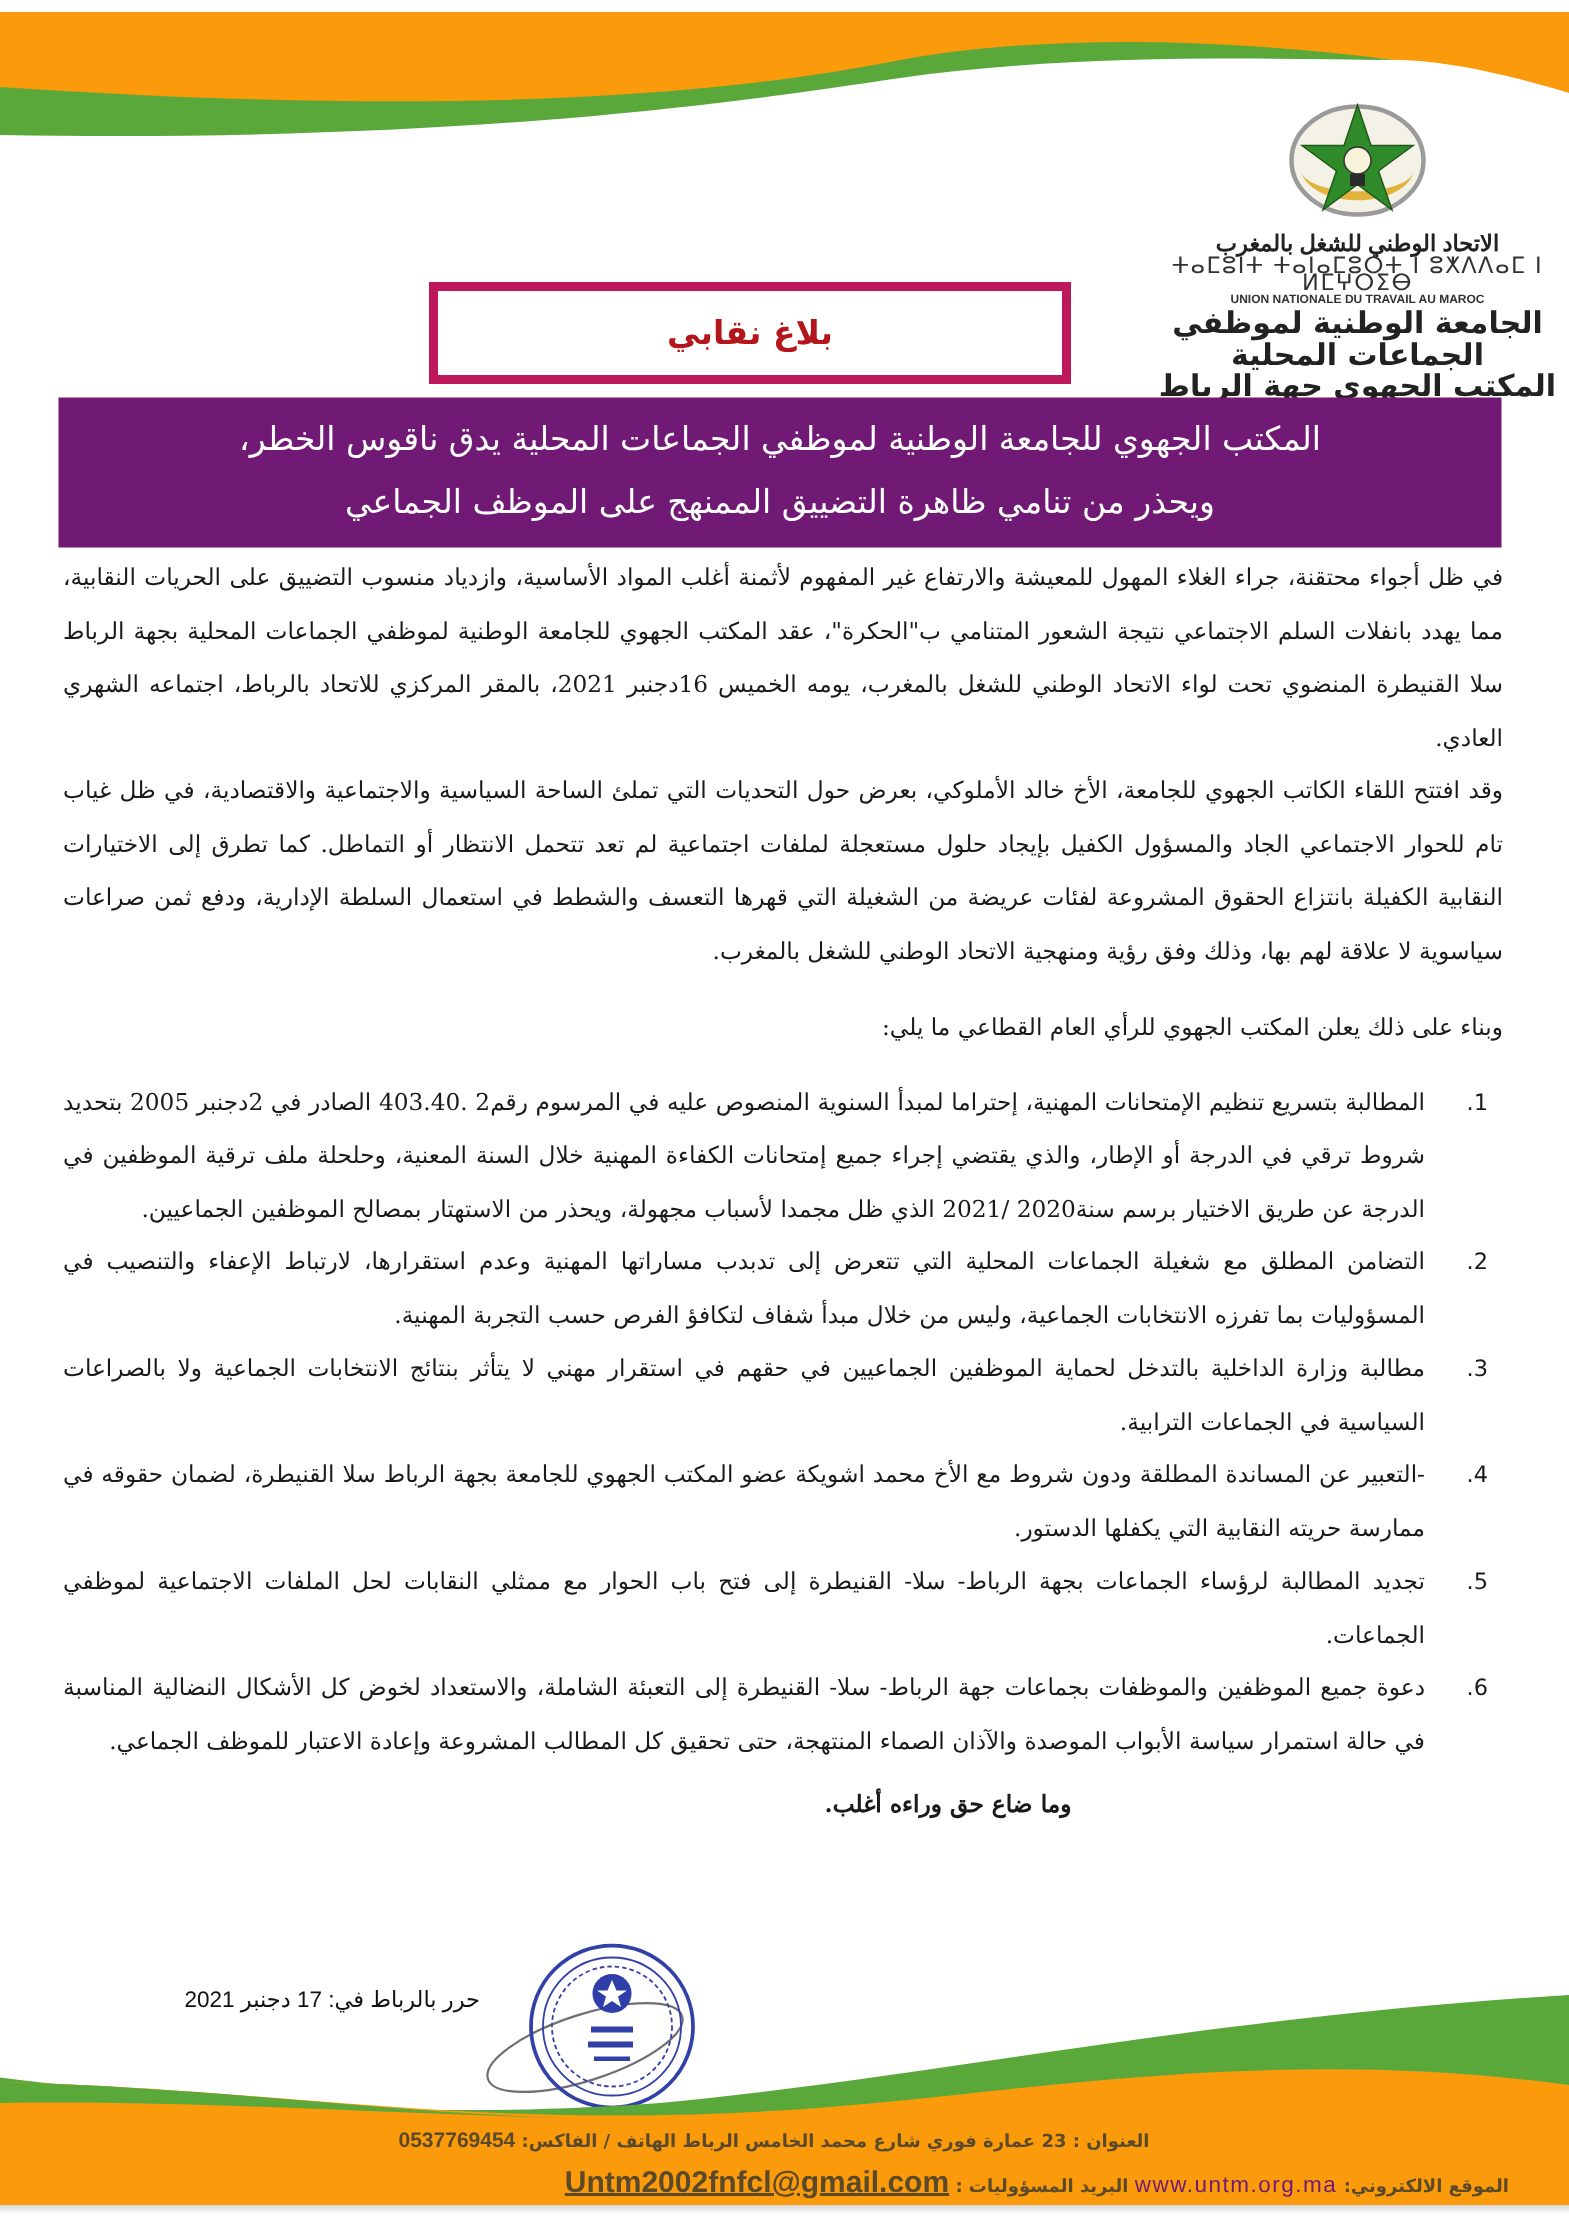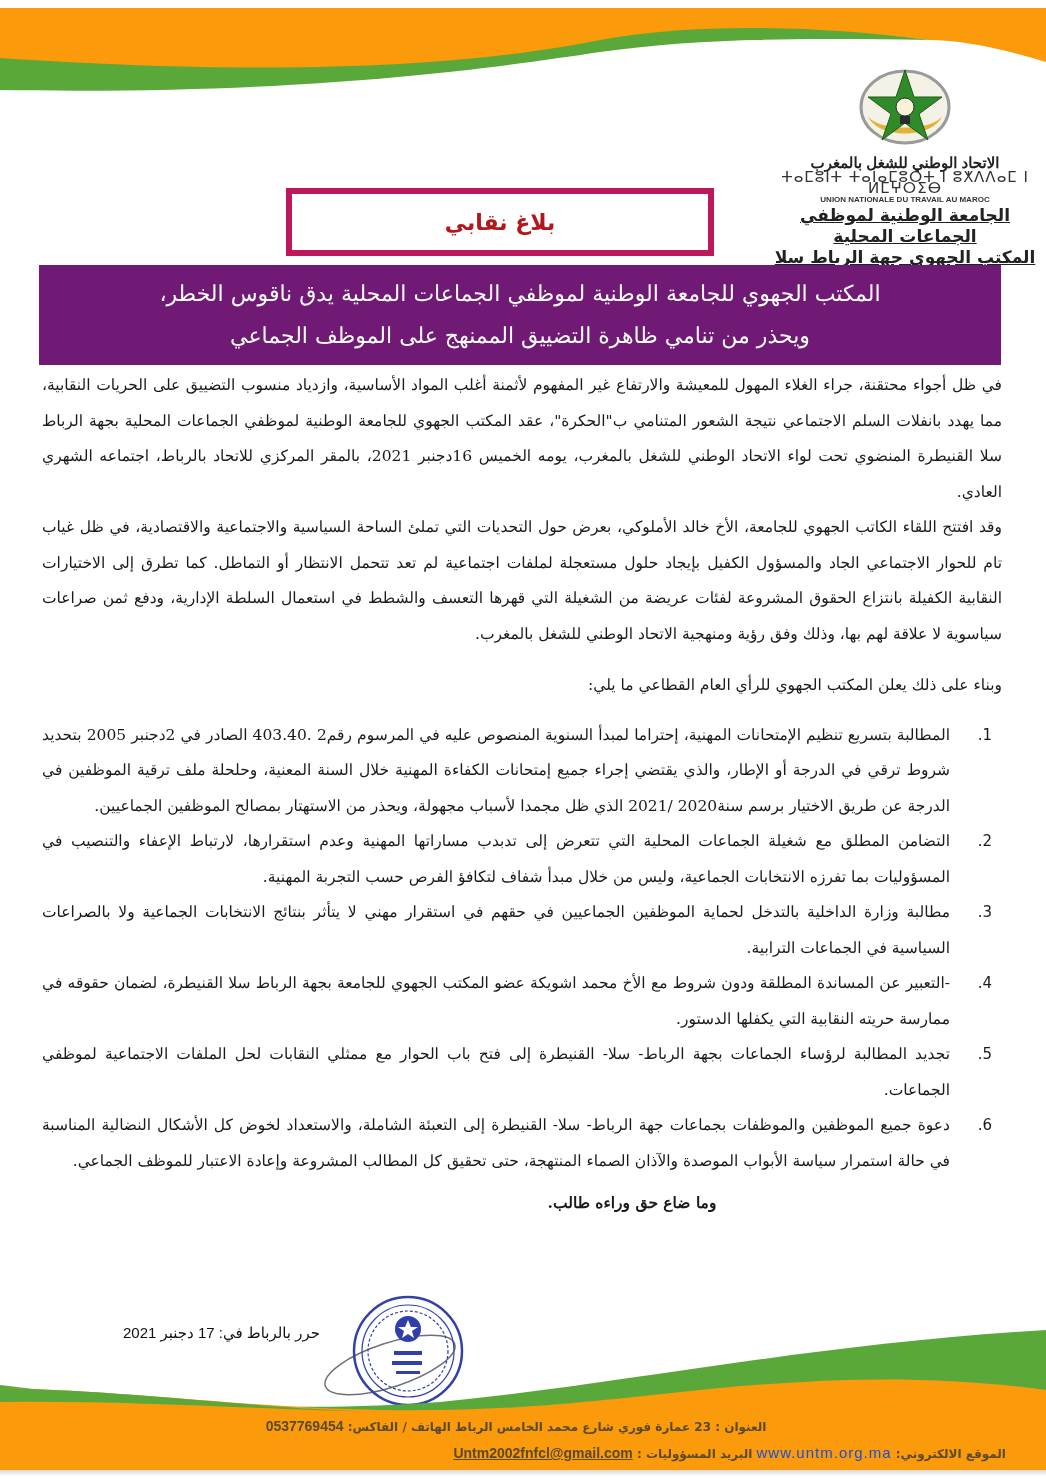--- a/index.html
+++ b/index.html
@@ -13,21 +13,21 @@
     .wave-bottom { position: absolute; left: 0; top: 1330px; width: 1046px; height: 154px; }
 
     .logo-block {
       position: absolute; left: 770px; top: 62px; width: 270px; height: 185px;
       text-align: center; direction: rtl;
     }
     .logo-emblem { display: block; margin: 0 auto; width: 120px; height: 90px; }
     .logo-line1 { font-family: Liberation Sans, sans-serif; font-weight: bold; font-size: 15px; color: #222; line-height: 18px; margin-top: 2px; }
     .logo-tifinagh { font-family: "DejaVu Sans", sans-serif; font-size: 15px; letter-spacing: 1px; color: #333; line-height: 11px; direction: ltr; }
     .logo-french { font-family: "Liberation Sans", sans-serif; font-weight: bold; font-size: 8px; color: #333; line-height: 11px; direction: ltr; }
-    .logo-line2, .logo-line3 { font-family: "DejaVu Sans", sans-serif; font-weight: bold; font-size: 17px; color: #222; line-height: 21px; text-decoration: underline; }
+    .logo-line2, .logo-line3 { font-family: "DejaVu Sans", sans-serif; font-weight: bold; font-size: 20px; color: #222; line-height: 21px; }
 
     .title-box {
       position: absolute; left: 286px; top: 188px; width: 428px; height: 68px;
       border: 6px solid #be185d; box-sizing: border-box;
       display: flex; align-items: center; justify-content: center;
     }
     .title-text { color: #b3171b; font-size: 22px; font-weight: bold; direction: rtl; font-family: "DejaVu Sans", sans-serif; }
 
     .banner {
       position: absolute; left: 39px; top: 265px; width: 962px; height: 100px;
@@ -59,22 +59,22 @@
     }
 
     .stamp { position: absolute; left: 318px; top: 1293px; width: 160px; height: 118px; }
 
     .footer {
       position: absolute; left: 0; top: 1418px; width: 1046px; direction: rtl;
       font-family: "DejaVu Sans", sans-serif; font-size: 12px; color: #5a4a2a; font-weight: bold;
     }
     .footer-line1 { position: absolute; right: 80px; top: 0; width: 900px; text-align: center; }
     .footer-line2 { position: absolute; right: 40px; top: 26px; white-space: nowrap; }
-    .footer .web { font-weight: normal; font-size: 15px; color: #1d4ed8; font-family: "Liberation Sans", sans-serif; letter-spacing: 1px; }
-    .footer .mail { color: #5a4a2a; text-decoration: underline; font-family: "Liberation Sans", sans-serif; font-size: 14px; }
+    .footer .web { font-weight: normal; font-size: 15px; color: #701a75; font-family: "Liberation Sans", sans-serif; letter-spacing: 1px; }
+    .footer .mail { color: #5a4a2a; text-decoration: underline; font-family: "Liberation Sans", sans-serif; font-size: 20px; }
     .footer .phone { font-family: "Liberation Sans", sans-serif; font-size: 14px; letter-spacing: 1px; }
     .footer-shadow { position: absolute; left: 0; top: 1470px; width: 1046px; height: 6px; background: linear-gradient(#d7d7d7, #ffffff); }
   </style>
 </head>
 <body>
 
 <svg class="wave-top" viewBox="0 0 1046 110" preserveAspectRatio="none">
   <rect x="0" y="0" width="1046" height="8" fill="#ffffff"></rect>
   <path d="M0,8 L1046,8 L1046,62 C1000,48 960,40 930,40 C820,28 700,22 600,42 C480,65 300,80 0,60 Z" fill="#fb9a0b"></path>
   <path d="M0,58 C300,78 480,64 600,40 C700,22 820,26 930,40 C800,38 700,38 600,52 C480,70 300,95 0,90 Z" fill="#5aa83a"></path>
@@ -109,21 +109,21 @@
   <p class="intro-2">وقد افتتح اللقاء الكاتب الجهوي للجامعة، الأخ خالد الأملوكي، بعرض حول التحديات التي تملئ الساحة السياسية والاجتماعية والاقتصادية، في ظل غياب تام للحوار الاجتماعي الجاد والمسؤول الكفيل بإيجاد حلول مستعجلة لملفات اجتماعية لم تعد تتحمل الانتظار أو التماطل. كما تطرق إلى الاختيارات النقابية الكفيلة بانتزاع الحقوق المشروعة لفئات عريضة من الشغيلة التي قهرها التعسف والشطط في استعمال السلطة الإدارية، ودفع ثمن صراعات سياسوية لا علاقة لهم بها، وذلك وفق رؤية ومنهجية الاتحاد الوطني للشغل بالمغرب.</p>
   <p class="lead">وبناء على ذلك يعلن المكتب الجهوي للرأي العام القطاعي ما يلي:</p>
   <ol class="demands">
     <li><span class="num">1.</span><span>المطالبة بتسريع تنظيم الإمتحانات المهنية، إحتراما لمبدأ السنوية المنصوص عليه في المرسوم رقم2 .403.40 الصادر في 2دجنبر 2005 بتحديد شروط ترقي في الدرجة أو الإطار، والذي يقتضي إجراء جميع إمتحانات الكفاءة المهنية خلال السنة المعنية، وحلحلة ملف ترقية الموظفين في الدرجة عن طريق الاختيار برسم سنة2020 /2021 الذي ظل مجمدا لأسباب مجهولة، ويحذر من الاستهتار بمصالح الموظفين الجماعيين.</span></li>
     <li><span class="num">2.</span><span>التضامن المطلق مع شغيلة الجماعات المحلية التي تتعرض إلى تدبدب مساراتها المهنية وعدم استقرارها، لارتباط الإعفاء والتنصيب في المسؤوليات بما تفرزه الانتخابات الجماعية، وليس من خلال مبدأ شفاف لتكافؤ الفرص حسب التجربة المهنية.</span></li>
     <li><span class="num">3.</span><span>مطالبة وزارة الداخلية بالتدخل لحماية الموظفين الجماعيين في حقهم في استقرار مهني لا يتأثر بنتائج الانتخابات الجماعية ولا بالصراعات السياسية في الجماعات الترابية.</span></li>
     <li><span class="num">4.</span><span>-التعبير عن المساندة المطلقة ودون شروط مع الأخ محمد اشويكة عضو المكتب الجهوي للجامعة بجهة الرباط سلا القنيطرة، لضمان حقوقه في ممارسة حريته النقابية التي يكفلها الدستور.</span></li>
     <li><span class="num">5.</span><span>تجديد المطالبة لرؤساء الجماعات بجهة الرباط- سلا- القنيطرة إلى فتح باب الحوار مع ممثلي النقابات لحل الملفات الاجتماعية لموظفي الجماعات.</span></li>
     <li><span class="num">6.</span><span>دعوة جميع الموظفين والموظفات بجماعات جهة الرباط- سلا- القنيطرة إلى التعبئة الشاملة، والاستعداد لخوض كل الأشكال النضالية المناسبة في حالة استمرار سياسة الأبواب الموصدة والآذان الصماء المنتهجة، حتى تحقيق كل المطالب المشروعة وإعادة الاعتبار للموظف الجماعي.</span></li>
   </ol>
-  <p class="closing">وما ضاع حق وراءه طالب.</p>
+  <p class="closing">وما ضاع حق وراءه أغلب.</p>
 </div>
 
 <div class="signature">حرر بالرباط في: 17 دجنبر 2021</div>
 
 <svg class="stamp" viewBox="0 0 160 118">
   <ellipse cx="72" cy="72" rx="68" ry="22" transform="rotate(-18 72 72)" fill="none" stroke="#6f6f7a" stroke-width="1.5"></ellipse>
   <circle cx="90" cy="58" r="54" fill="none" stroke="#3240a8" stroke-width="2.5"></circle>
   <circle cx="90" cy="58" r="46" fill="none" stroke="#3240a8" stroke-width="1.2"></circle>
   <circle cx="90" cy="58" r="40" fill="none" stroke="#3240a8" stroke-width="1.2" stroke-dasharray="3 2"></circle>
   <circle cx="90" cy="36" r="13" fill="#2f3ea8"></circle>

